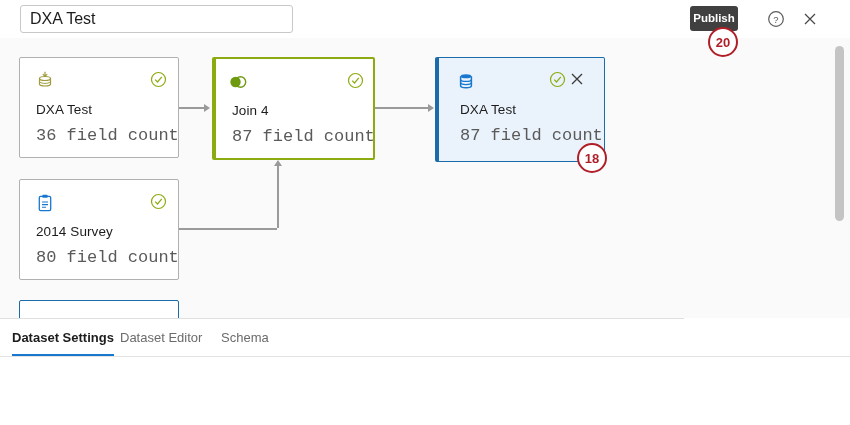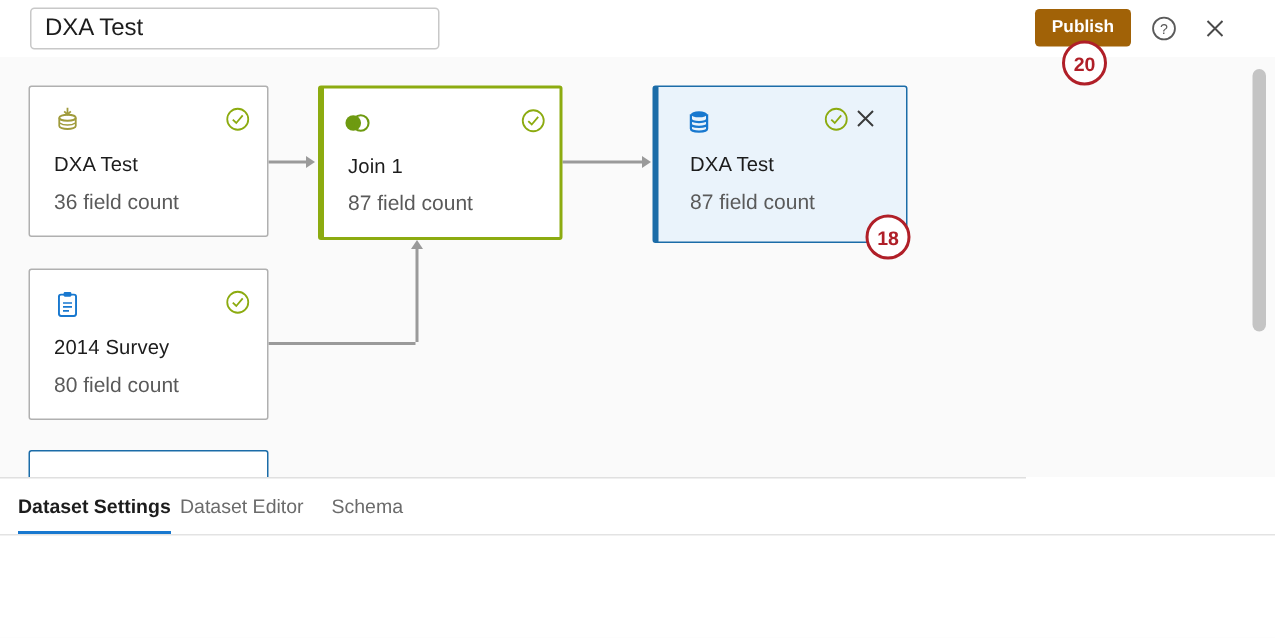--- a/index.html
+++ b/index.html
@@ -39,22 +39,22 @@
     background: #ffffff;
     font-family: "Liberation Sans", sans-serif;
     font-size: 16px;
     color: #1c1c1c;
     padding: 0 9px;
     outline: none;
   }
   .publish-btn {
     position: absolute;
     left: 690px; top: 6px;
-    width: 64px; height: 25px;
-    background: #a16207;
+    width: 48px; height: 25px;
+    background: #404040;
     border: none;
     border-radius: 3px;
     color: #ffffff;
     font-family: "Liberation Sans", sans-serif;
     font-size: 11.5px;
     font-weight: bold;
     cursor: pointer;
     padding: 0;
     line-height: 25px;
     text-align: center;
@@ -141,23 +141,24 @@
     position: absolute;
     left: 16px; top: 44px;
     font-size: 13.5px;
     color: #1c1c1c;
     letter-spacing: 0.1px;
     white-space: nowrap;
   }
   .node-sub {
     position: absolute;
     left: 16px; top: 68px;
-    font-size: 14px;
+    font-size: 17px;
     color: #5a5a5a;
     white-space: nowrap;
+    font-family: Liberation Mono, monospace;
   }
 
   
   #node-source    { left: 19px;  top: 19px;  width: 160px; height: 101px; }
   #node-join      { left: 212px; top: 19px;  width: 163px; height: 103px; }
   #node-output    { left: 435px; top: 19px;  width: 170px; height: 105px; }
   #node-survey    { left: 19px;  top: 141px; width: 160px; height: 101px; }
   #node-partial   { left: 19px;  top: 262px; width: 160px; height: 40px;
                     border: 1.5px solid #1b6ca8; background:#ffffff; }
 
@@ -300,21 +301,21 @@
           <circle cx="12.5" cy="10" r="5.2" fill="none" stroke="#6e9a10" stroke-width="1.4"></circle>
           <path d="M10 5.2 a5.2 5.2 0 0 1 0 9.6 a5.2 5.2 0 0 1 0 -9.6" fill="#ffffff" opacity="0"></path>
         </svg>
       </div>
       <div class="node-status" style="left:131px;">
         <svg width="17" height="17" viewBox="0 0 17 17" aria-hidden="true">
           <circle cx="8.5" cy="8.5" r="7" fill="none" stroke="#8cab10" stroke-width="1.2"></circle>
           <path d="M5.2 8.7 L7.5 11 L11.8 5.9" fill="none" stroke="#8cab10" stroke-width="1.2"></path>
         </svg>
       </div>
-      <div class="node-title">Join 1</div>
+      <div class="node-title">Join 4</div>
       <div class="node-sub">87 field count</div>
     </div>
 
     <div class="node node-selected" id="node-output">
       <div class="node-icon" style="left:17px;">
         <svg width="20" height="20" viewBox="0 0 20 20" aria-hidden="true">
           <ellipse cx="10" cy="5.2" rx="5.4" ry="2" fill="#1878cf"></ellipse>
           <path d="M4.6 5.2 v9.6 c0 1.1 2.4 2 5.4 2 s5.4 -0.9 5.4 -2 v-9.6" fill="none" stroke="#1878cf" stroke-width="1.5"></path>
           <path d="M4.6 8.4 c0 1.1 2.4 2 5.4 2 s5.4 -0.9 5.4 -2" fill="none" stroke="#1878cf" stroke-width="1.4"></path>
           <path d="M4.6 11.6 c0 1.1 2.4 2 5.4 2 s5.4 -0.9 5.4 -2" fill="none" stroke="#1878cf" stroke-width="1.4"></path>

